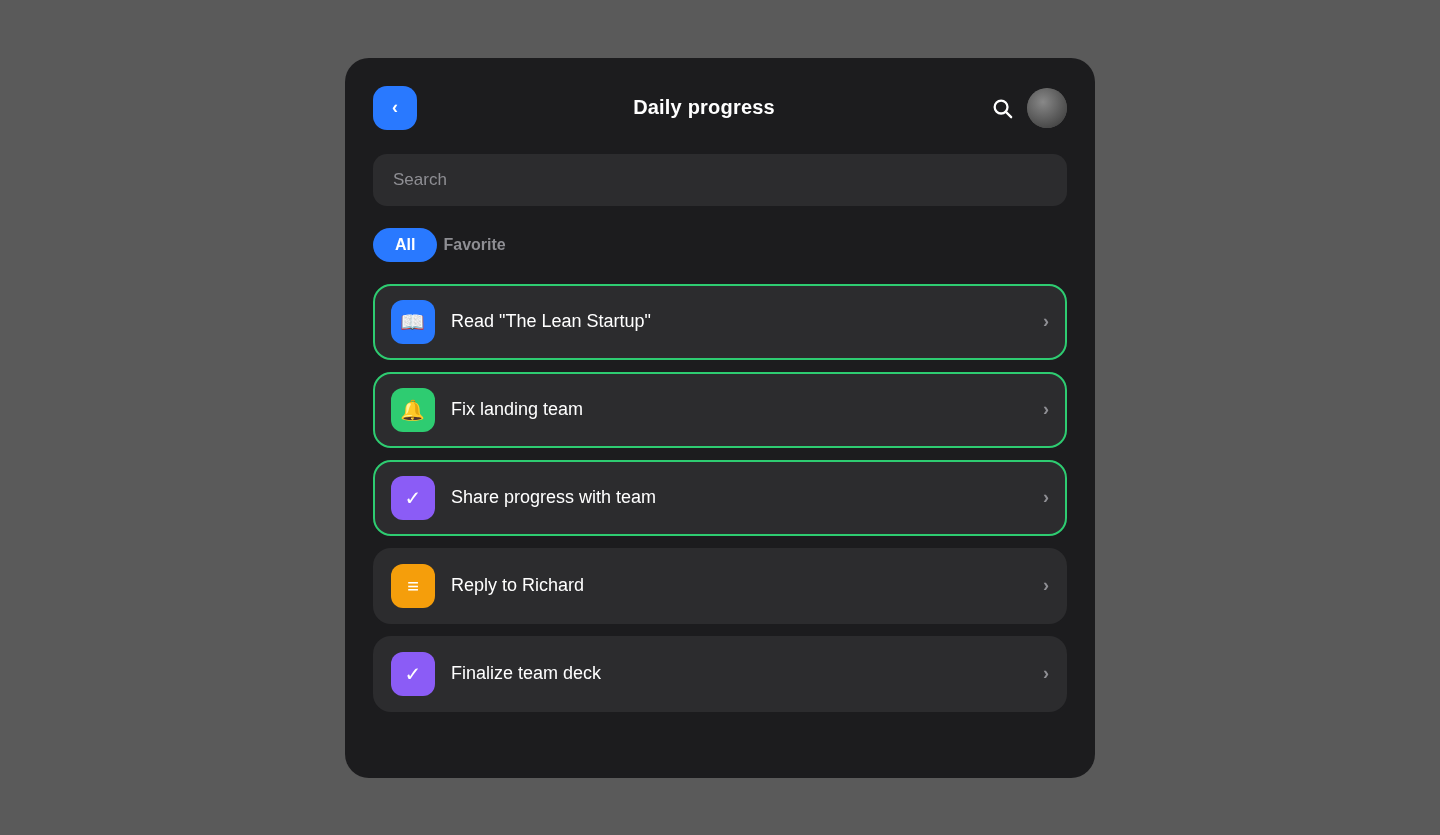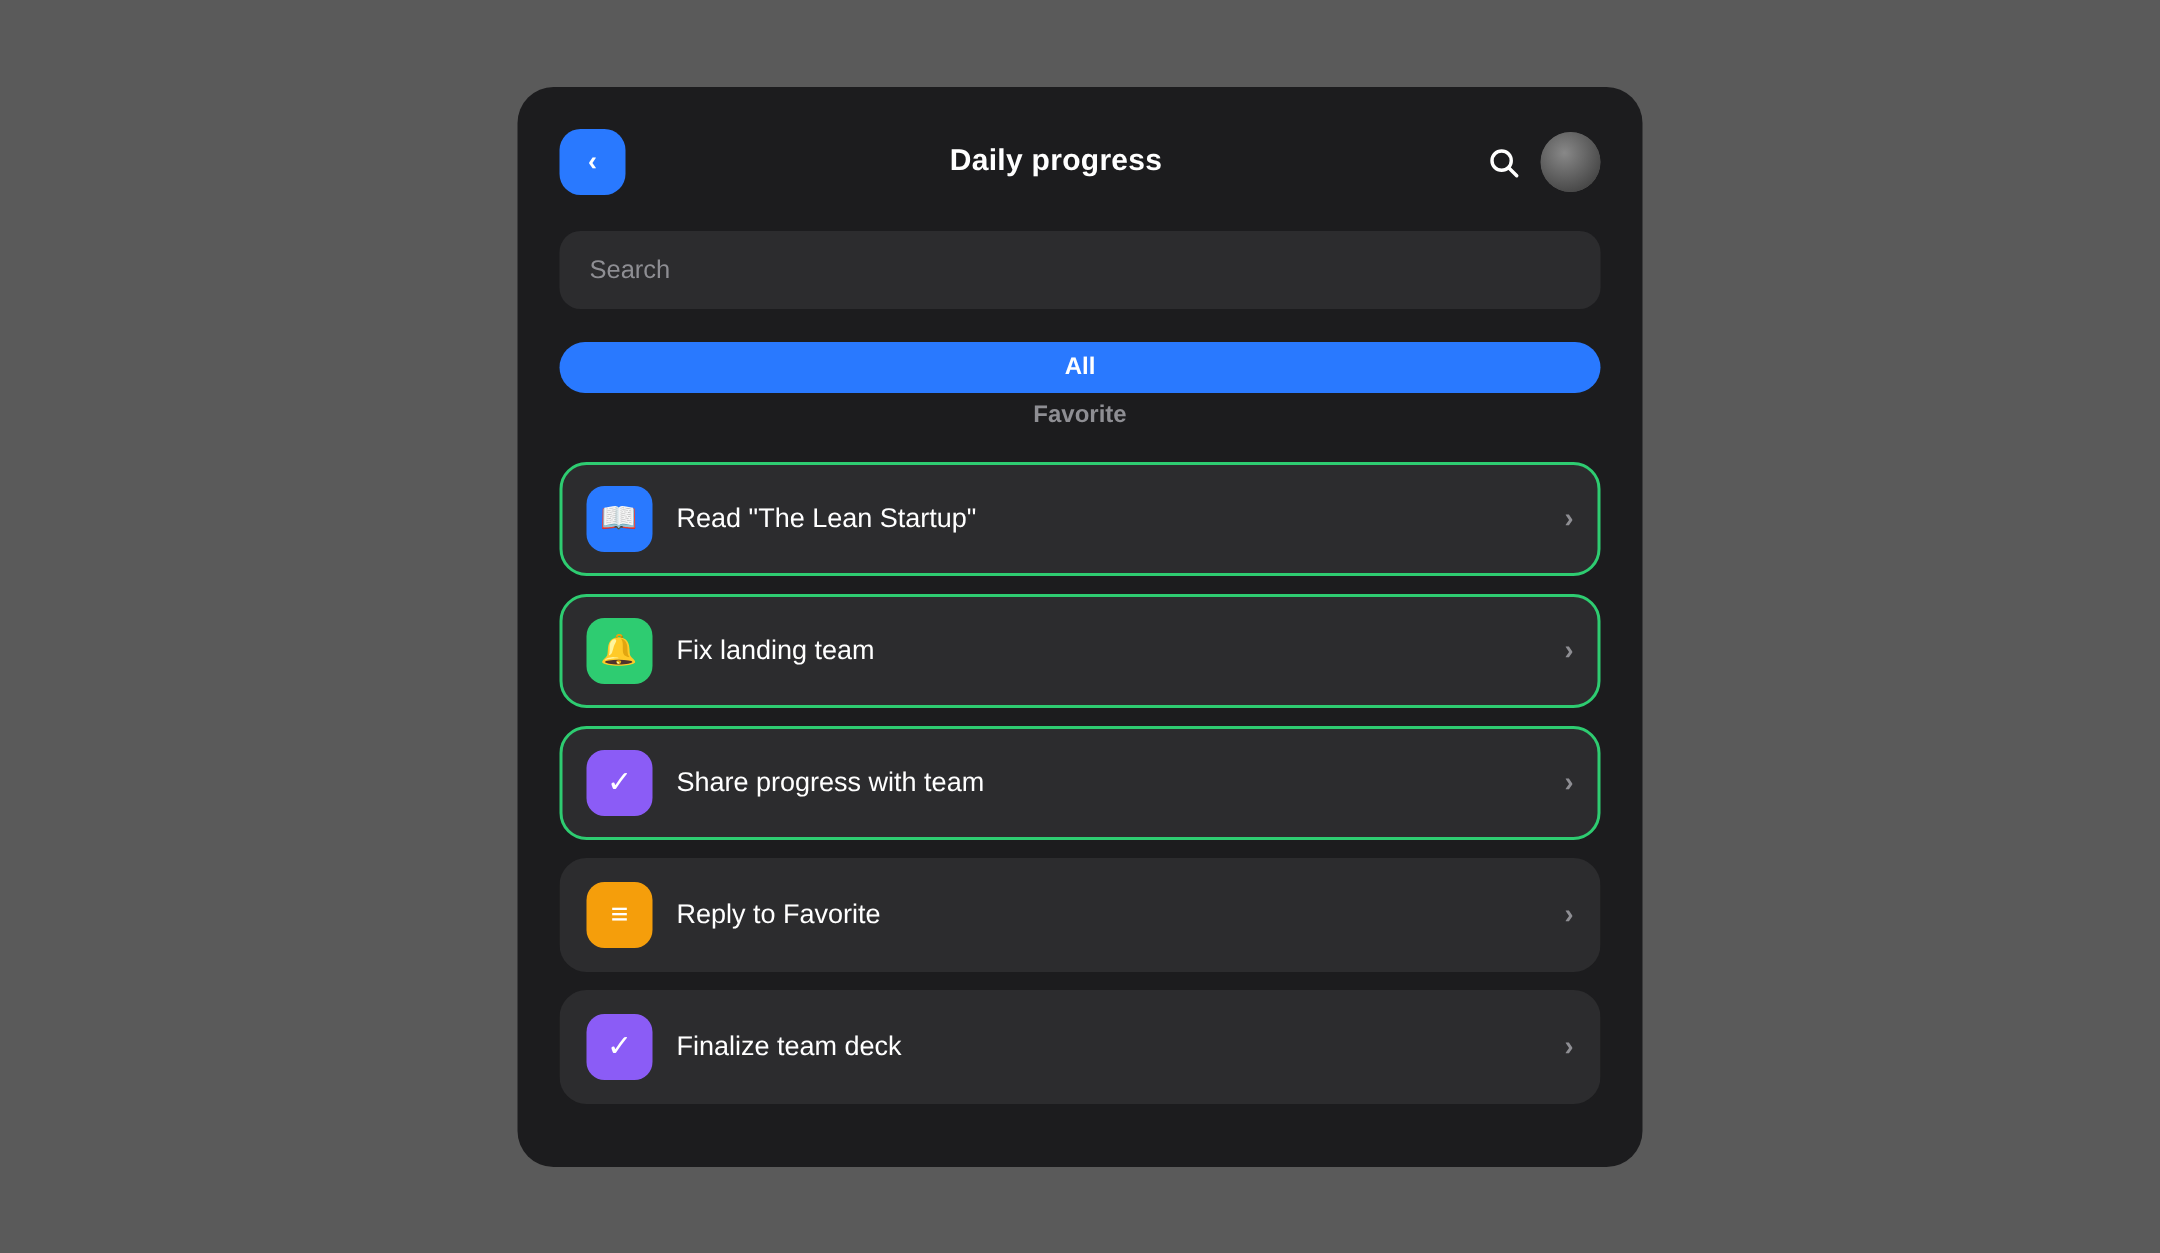--- a/index.html
+++ b/index.html
@@ -106,23 +106,23 @@
       font-size: 17px;
     }
 
     .search-bar::placeholder {
       color: #8e8e93;
     }
 
     
     .filter-tabs {
       display: flex;
+      align-items: center;
       gap: 6px;
       margin-bottom: 22px;
-      flex-direction: column;
     }
 
     .tab-all {
       background: #2979ff;
       color: white;
       border: none;
       border-radius: 20px;
       padding: 8px 22px;
       font-size: 16px;
       font-weight: 600;
@@ -250,21 +250,21 @@
         <div class="task-icon icon-purple">
           <span class="icon-glyph">✓</span>
         </div>
         <span class="task-label">Share progress with team</span>
         <span class="task-chevron">›</span>
       </div>
       <div class="task-item">
         <div class="task-icon icon-orange">
           <span class="icon-glyph">≡</span>
         </div>
-        <span class="task-label">Reply to Favorite</span>
+        <span class="task-label">Reply to Richard</span>
         <span class="task-chevron">›</span>
       </div>
       <div class="task-item">
         <div class="task-icon icon-purple">
           <span class="icon-glyph">✓</span>
         </div>
         <span class="task-label">Finalize team deck</span>
         <span class="task-chevron">›</span>
       </div>
     </div>

